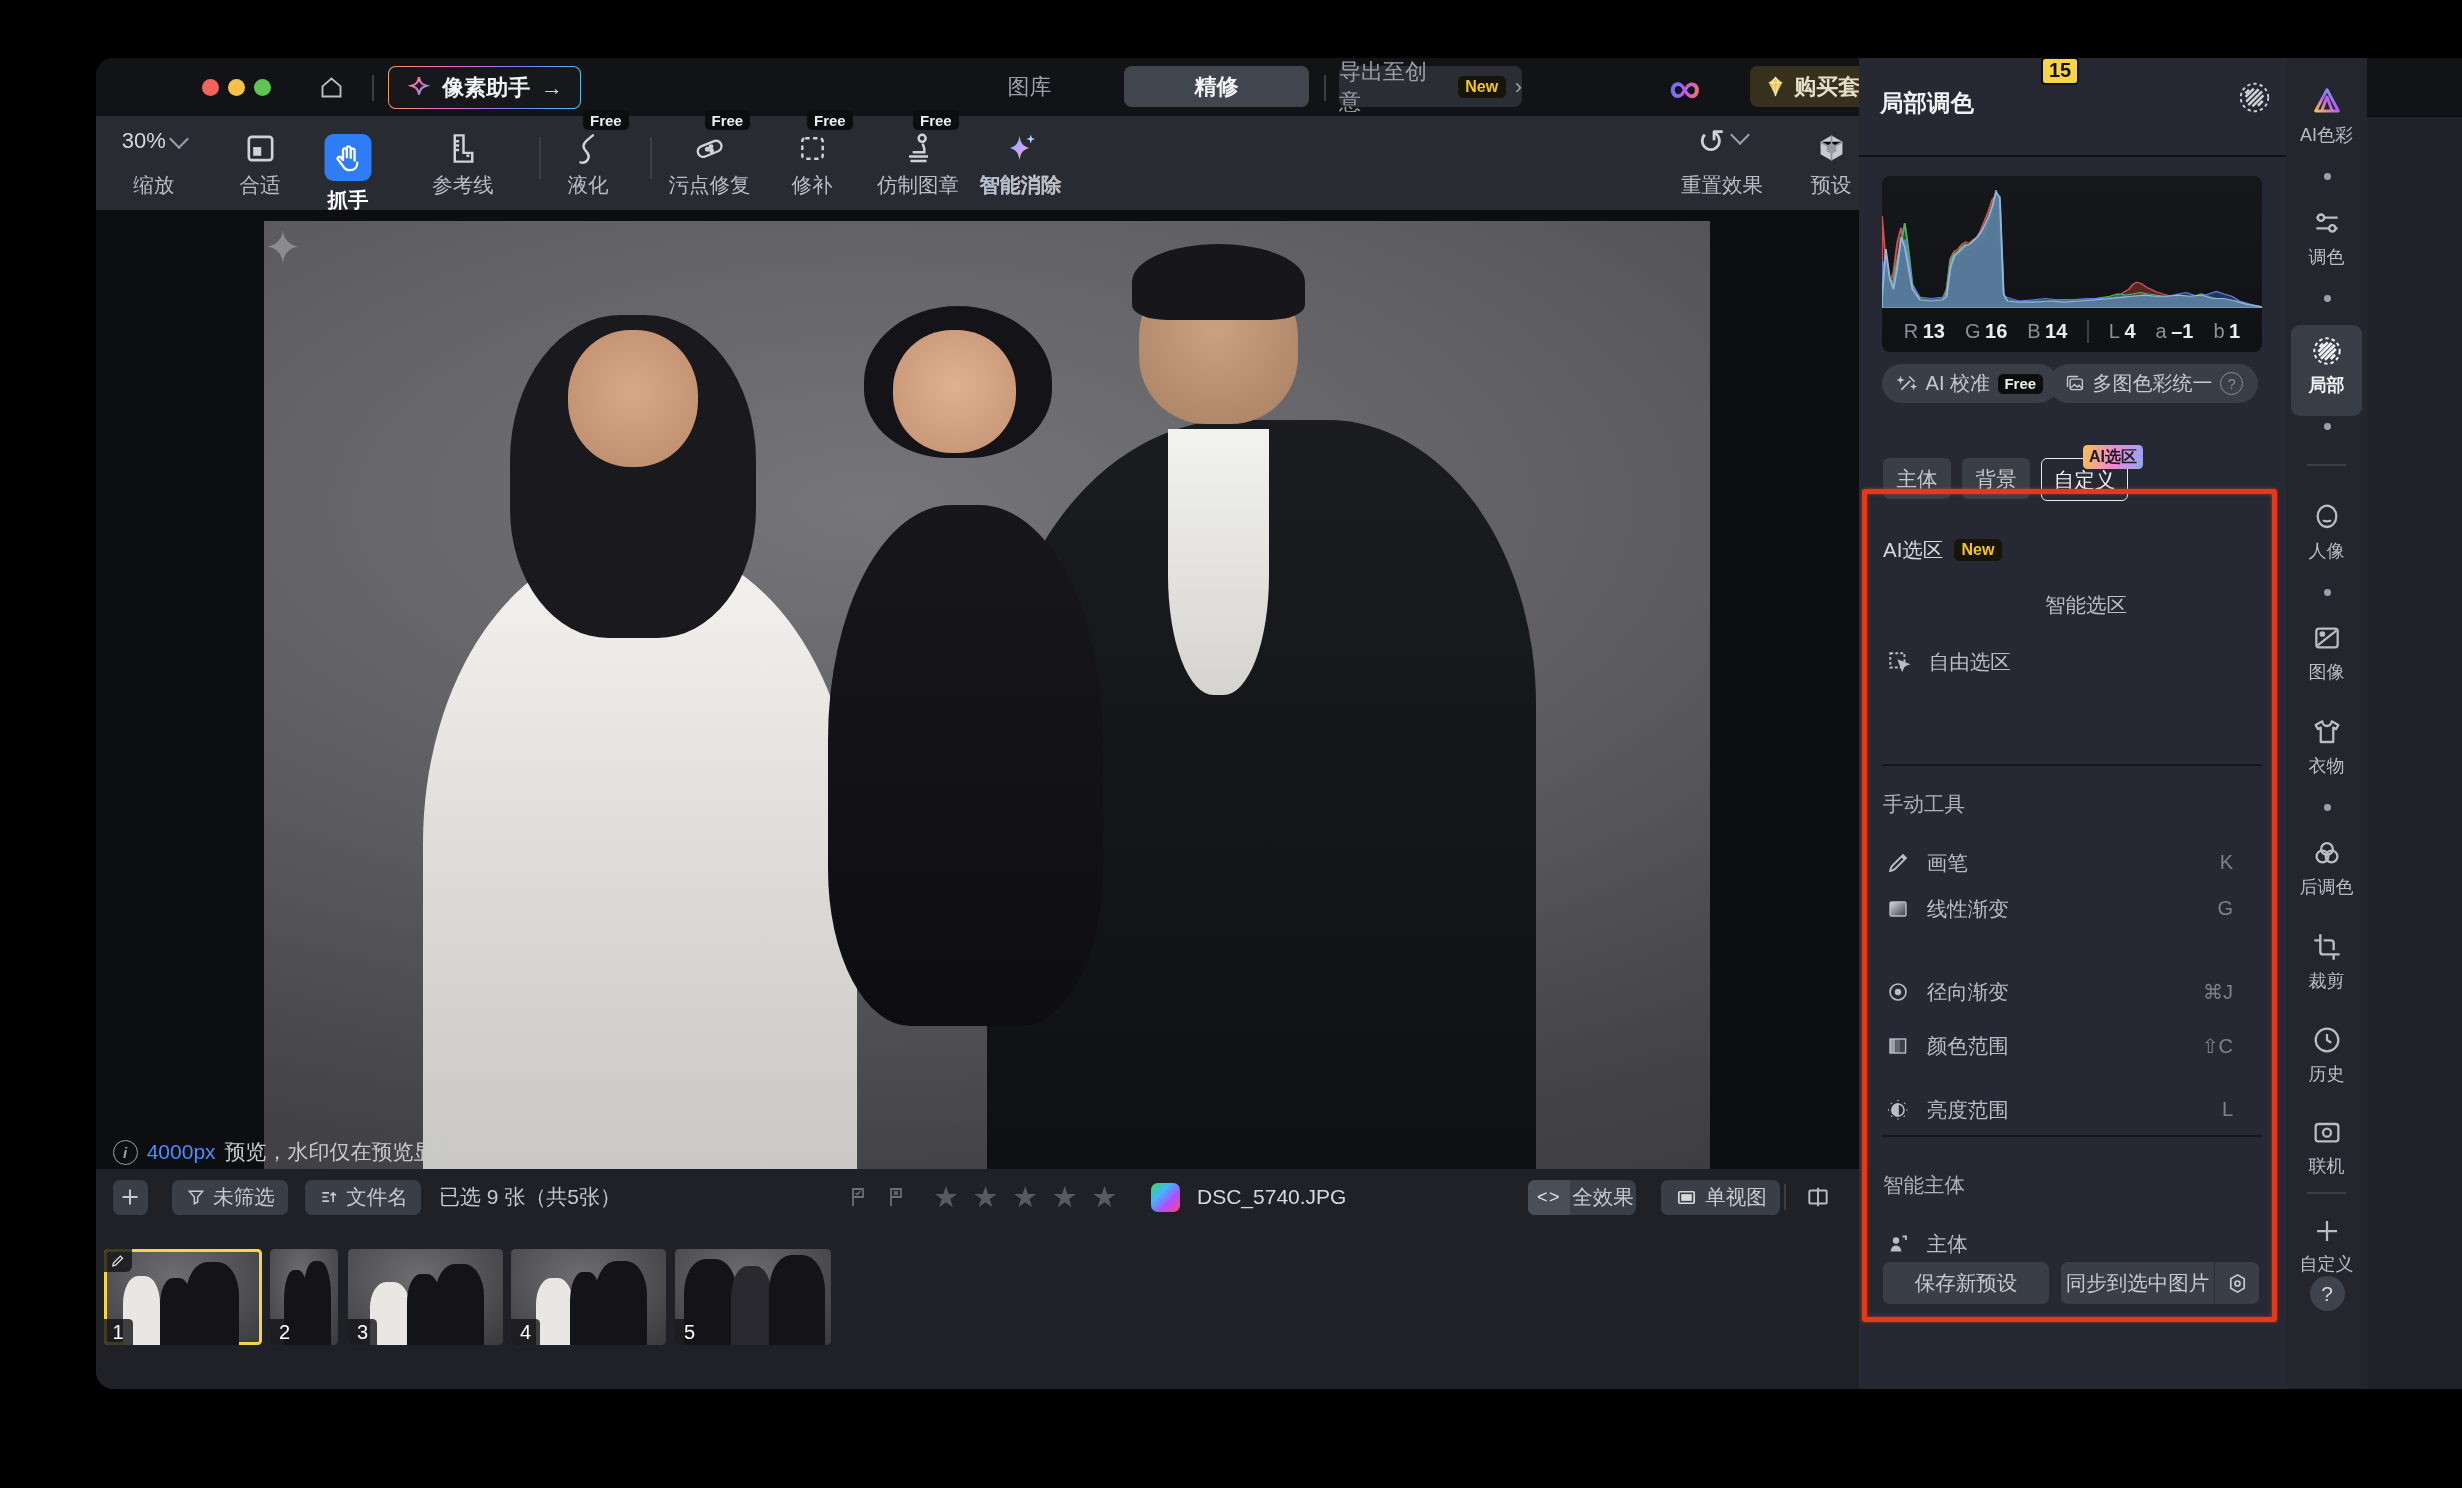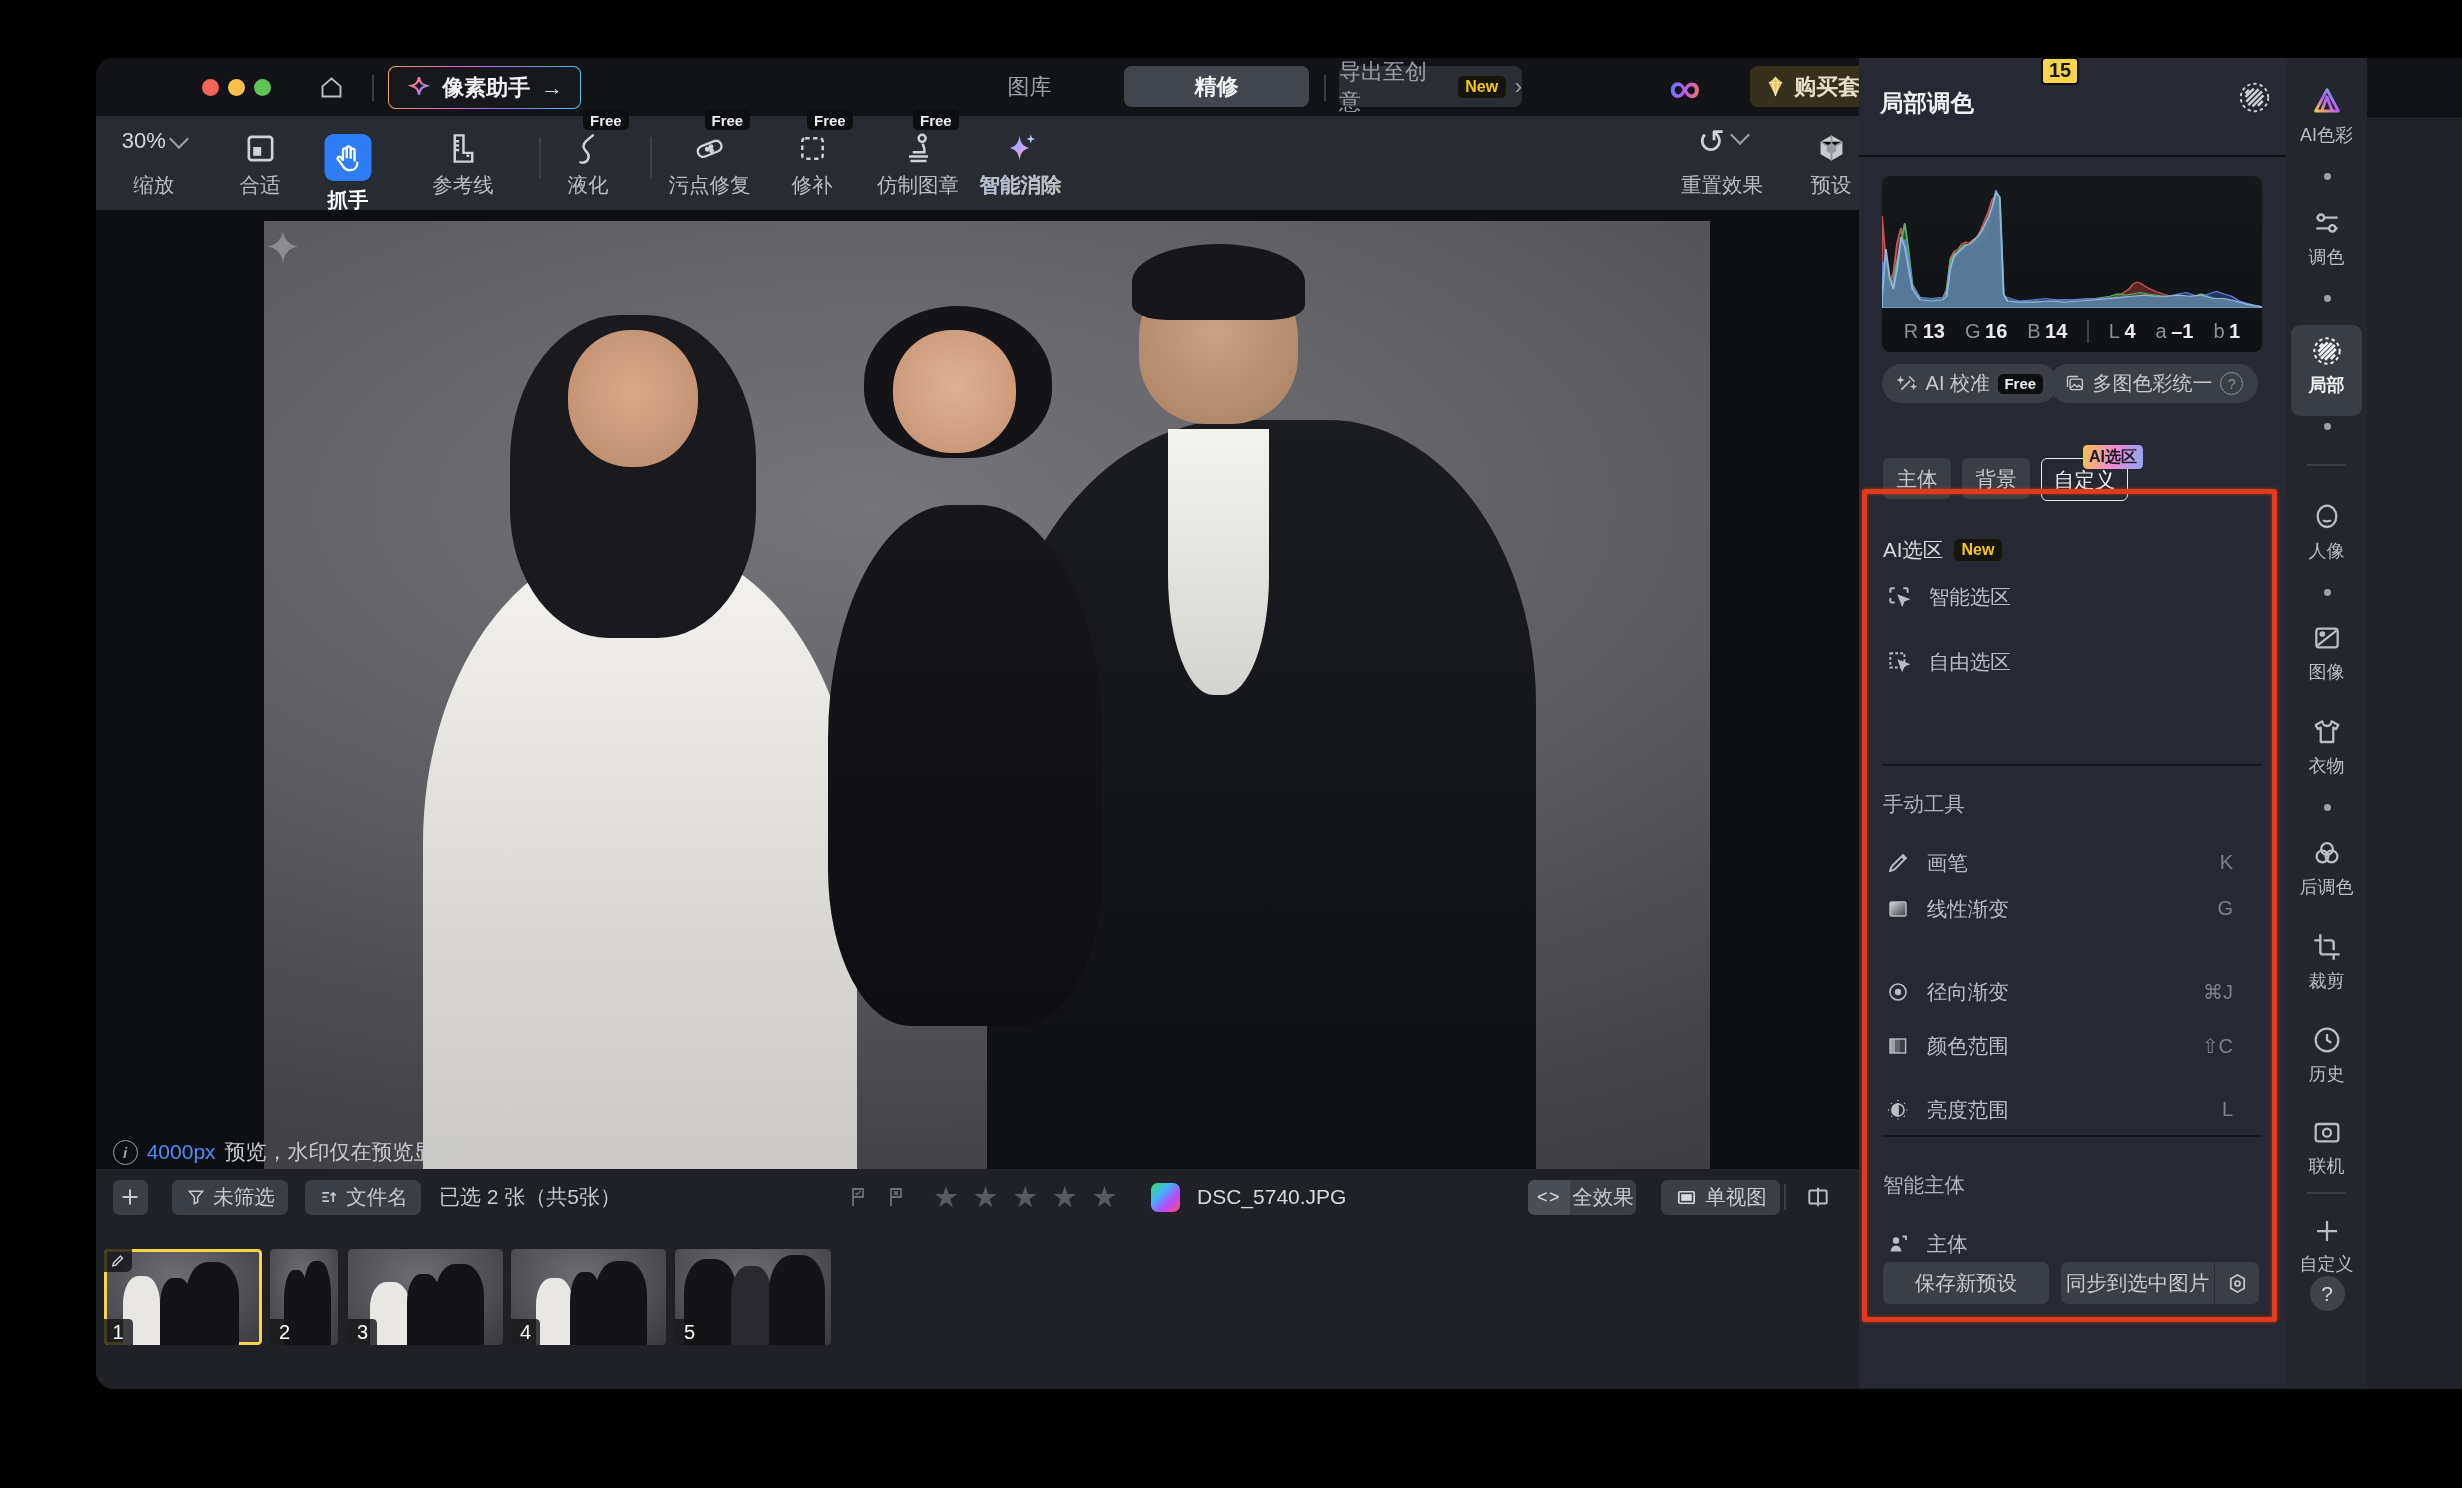--- a/index.html
+++ b/index.html
@@ -347,21 +347,21 @@
           </svg>
       <span>未筛选</span>
     </div>
     <div class="bbtn" style="left:209px;">
       <svg width="20" height="20" viewBox="0 0 24 24" fill="none" stroke="#c6c9cd" stroke-width="2">
             <path d="M4 7h8M4 12h6M4 17h8M17 18V7m-3.2 3.2L17 7l3.2 3.2"></path>
           </svg>
       <span>文件名</span>
     </div>
     <div class="btext" style="left:343px;">
-          <span>已选 2 张（共5张）</span>
+          <span>已选 9 张（共5张）</span>
         </div>
 
     <div class="bbtn" style="left:747px;width:33px;padding:0;background:transparent;">
       <svg width="24" height="24" viewBox="0 0 24 24" fill="none" stroke="#6a6e76" stroke-width="1.8">
             <path d="M5 3v18M5 4h10v8H5"></path>
             <path d="M7.5 8l1.6 1.6L12.5 6" stroke-width="1.6"></path>
           </svg>
     </div>
     <div class="bbtn" style="left:785px;width:33px;padding:0;background:transparent;">
       <svg width="24" height="24" viewBox="0 0 24 24" fill="none" stroke="#6a6e76" stroke-width="1.8">
@@ -501,21 +501,21 @@
     <div class="ptab active" style="left:182px;width:85px;">
           <span>自定义</span>
         </div>
     <div class="aiseltag">AI选区</div>
 
     <div class="psection" style="top:478px;">
       <span style="color:#d6d8db;">AI选区</span>
       <span class="newbadge">New</span>
     </div>
 
-    <div class="prow" style="top:516px;">
+    <div class="prow" style="top:516px;flex-direction:column;">
       <svg width="26" height="26" viewBox="0 0 24 24" fill="none" stroke="#b9bdc4" stroke-width="1.8">
             <path d="M4 8V5a1 1 0 0 1 1-1h3M16 4h3a1 1 0 0 1 1 1v3M4 13v3a1 1 0 0 0 1 1h3"></path>
             <path d="M12 11l8 3-3.4 1.2L15 19Z" fill="#b9bdc4"></path>
           </svg>
       <span>智能选区</span>
     </div>
     <div class="prow" style="top:581px;">
       <svg width="26" height="26" viewBox="0 0 24 24" fill="none" stroke="#b9bdc4" stroke-width="1.8">
             <rect x="4" y="4" width="13" height="13" stroke-dasharray="2.6 2"></rect>
             <path d="M12 11l8 3-3.4 1.2L15 19Z" fill="#b9bdc4"></path>

